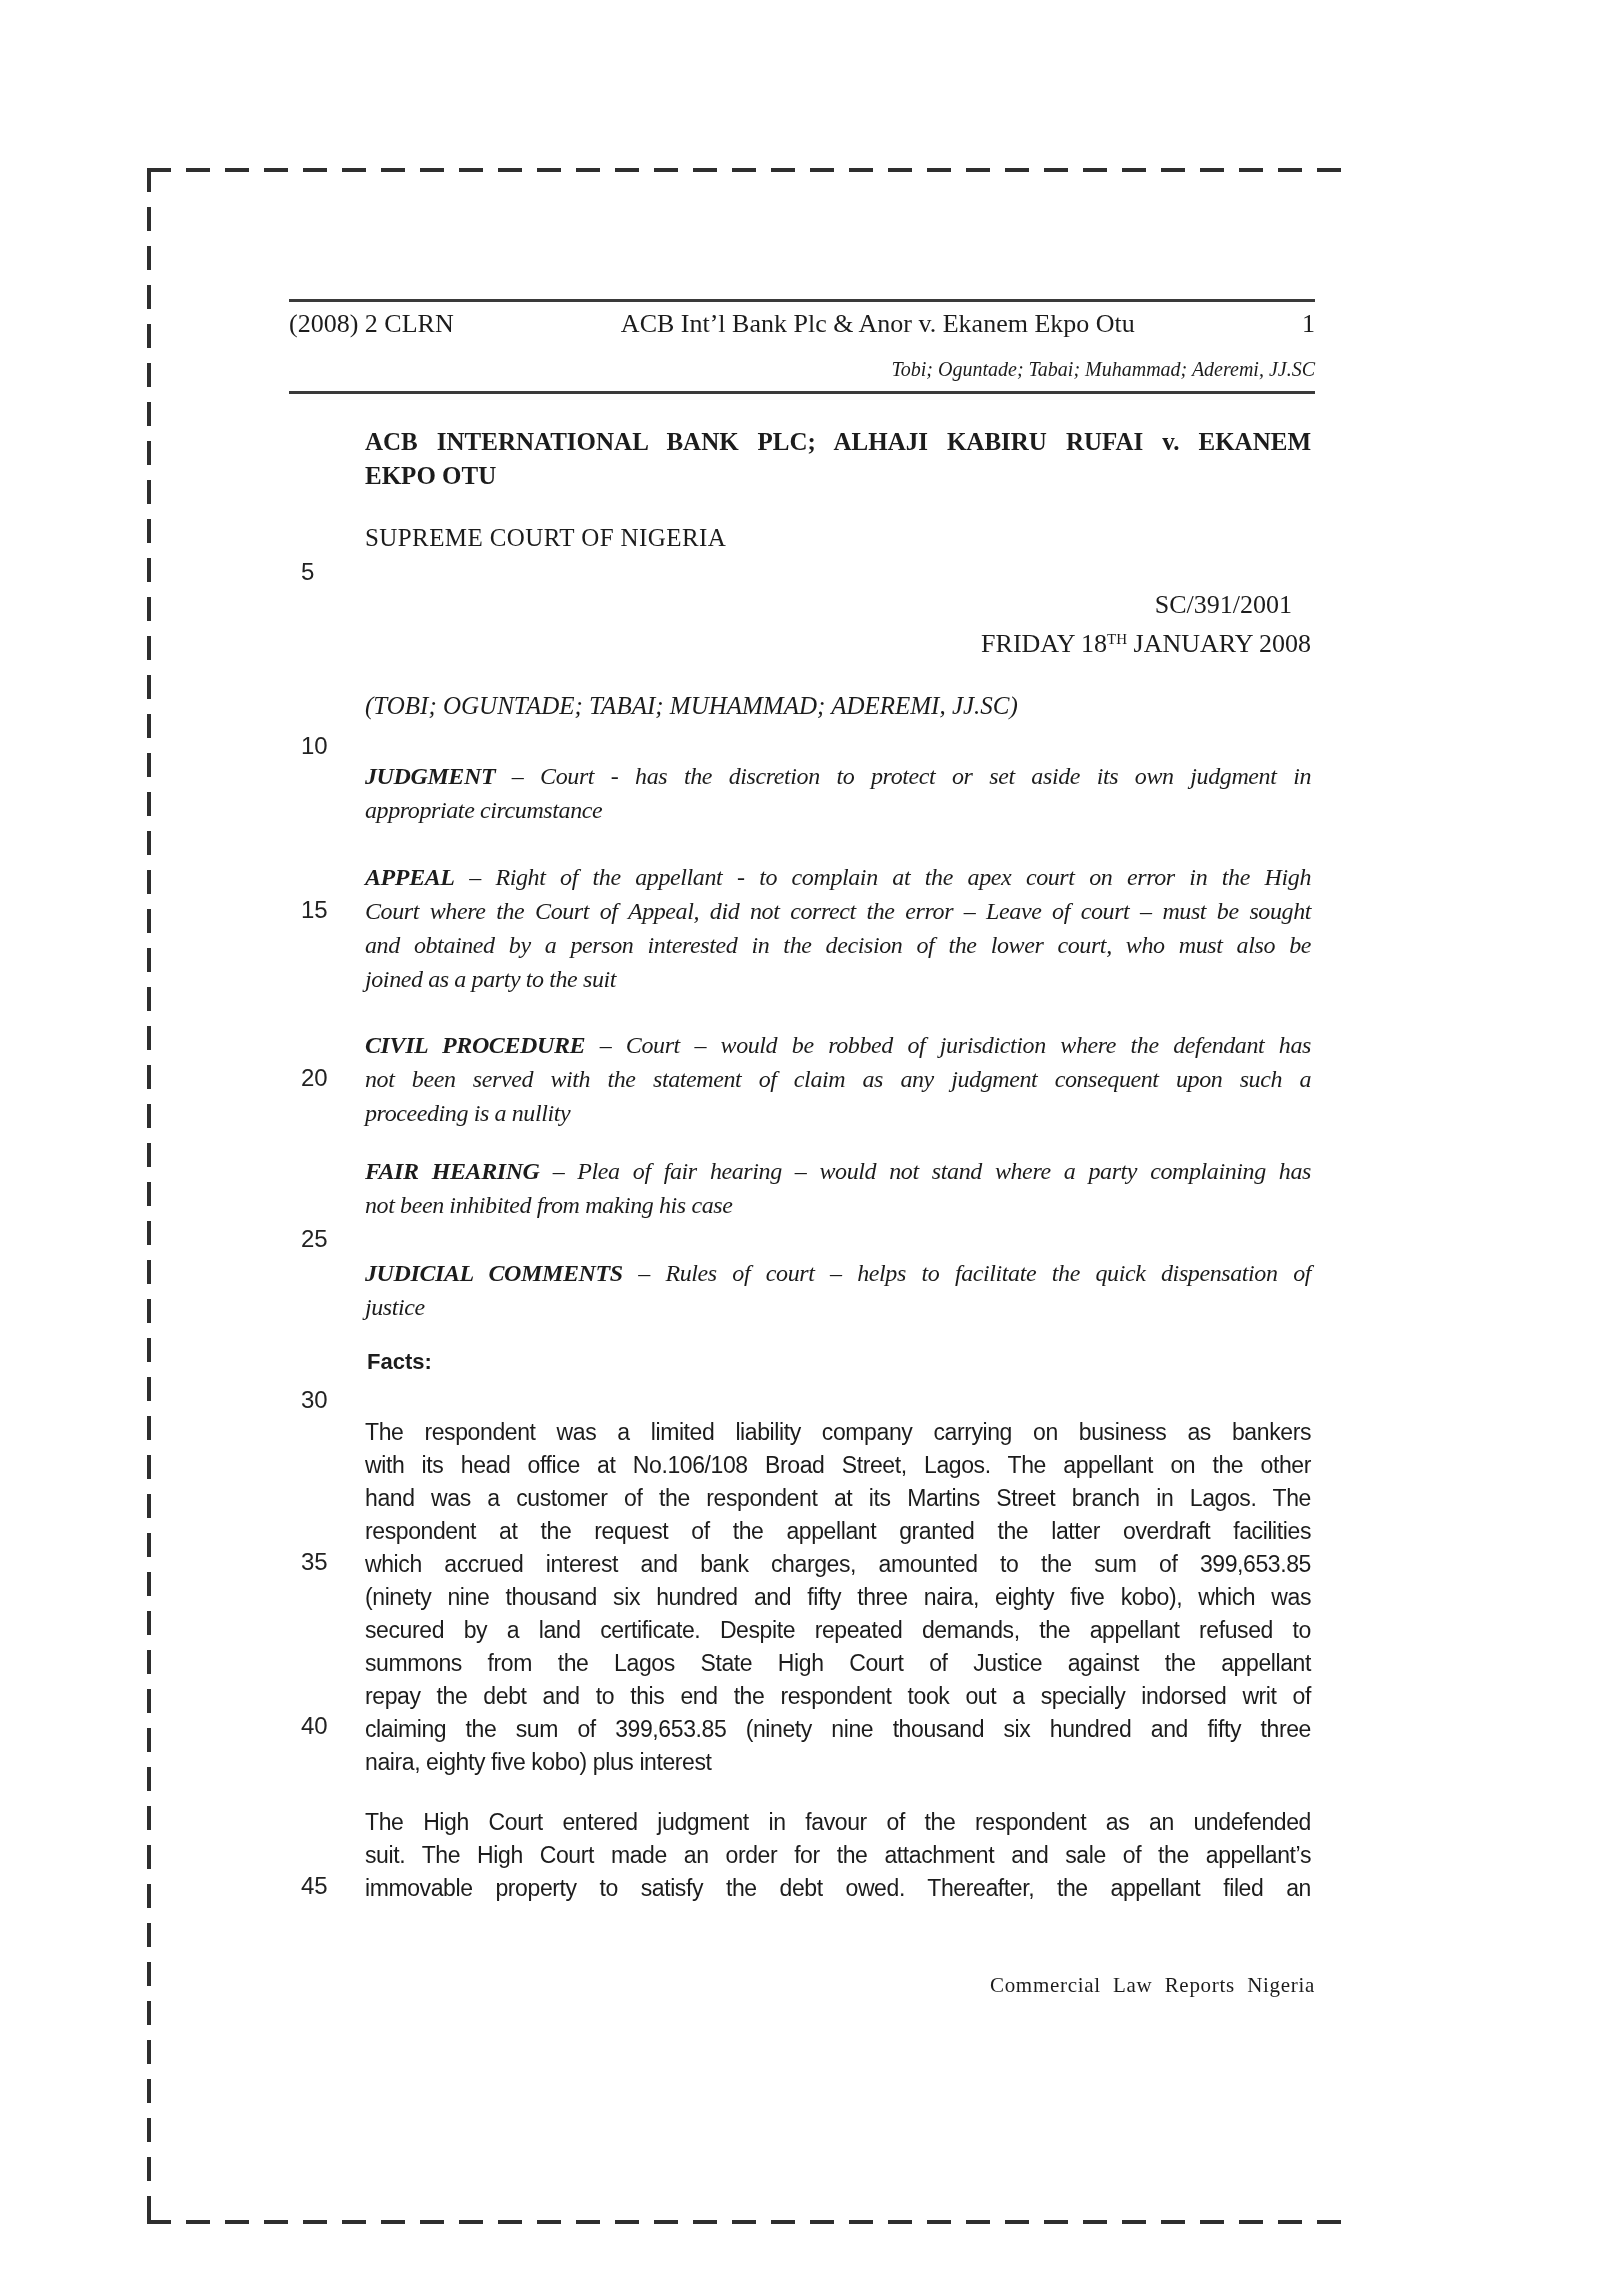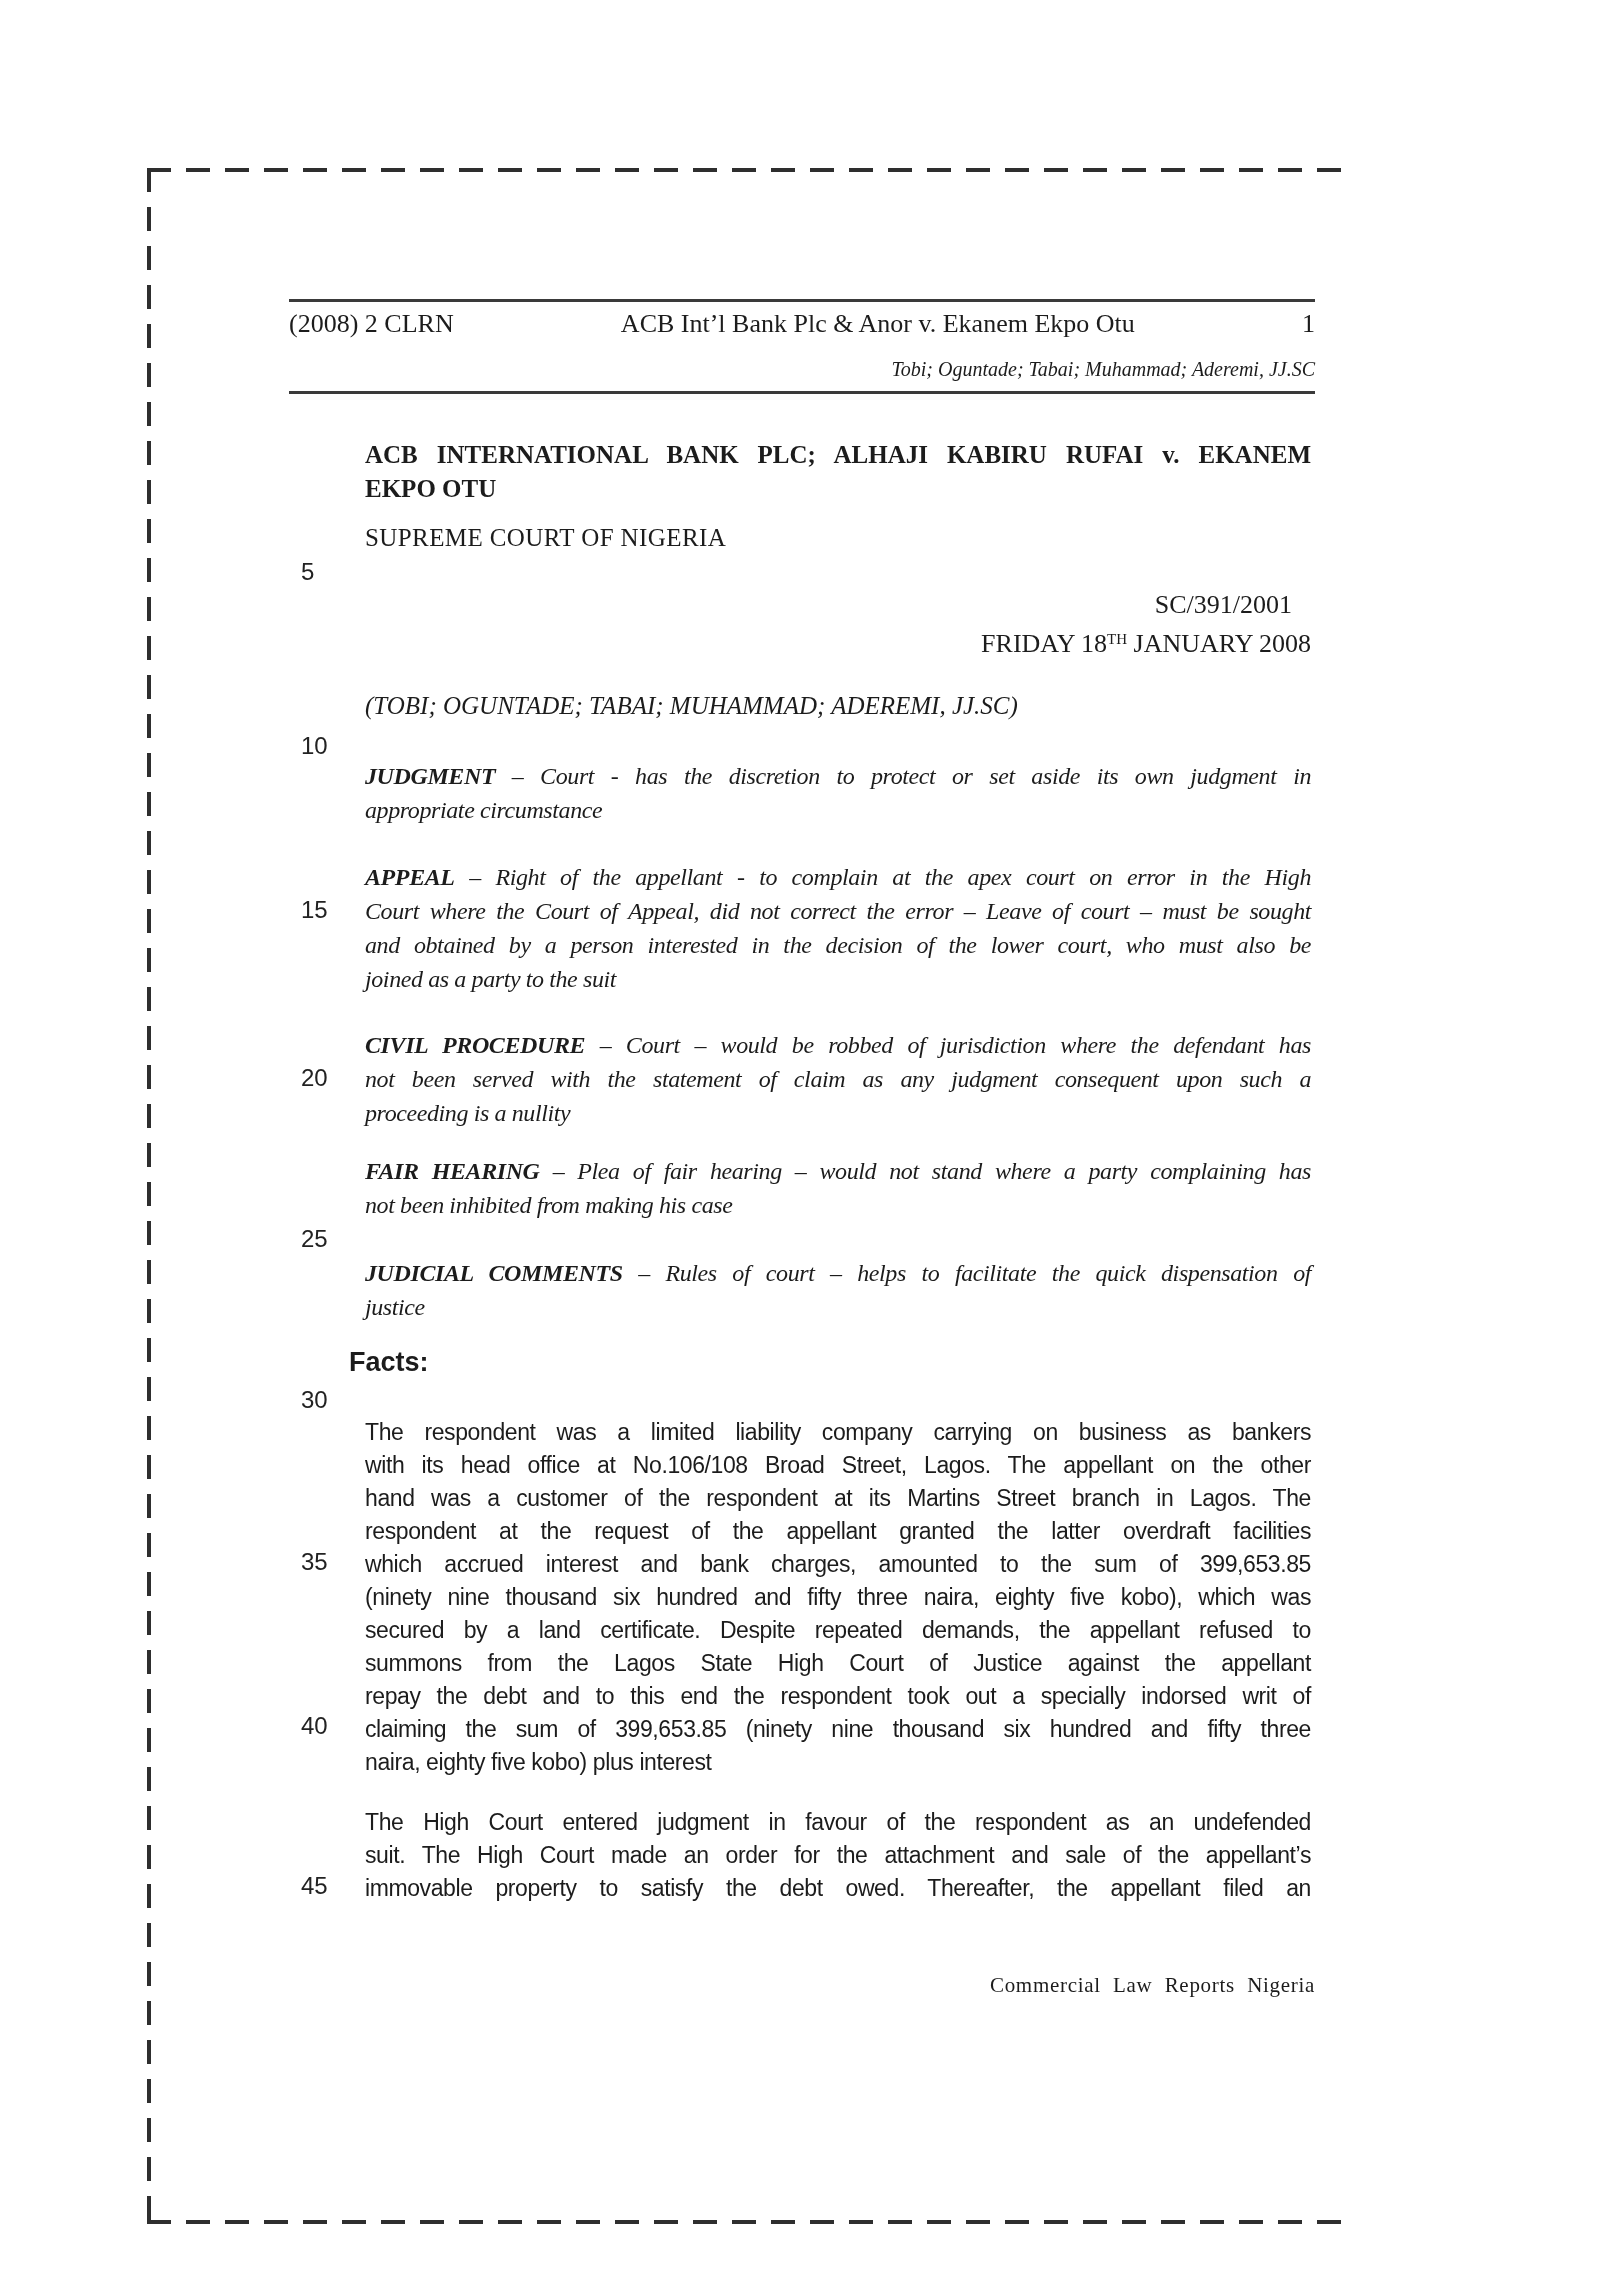--- a/index.html
+++ b/index.html
@@ -32,44 +32,44 @@
   .rule2{top:391px;}
   .header-row{left:289px;top:308px;width:1026px;display:flex;align-items:baseline;
     font-size:26px;line-height:32px;}
   .header-row .vol{flex:none;}
   .header-row .mid{flex:1;text-align:center;}
   .header-row .pg{flex:none;}
   .judges-line{left:289px;top:353px;width:1026px;text-align:right;
     font-style:italic;font-size:20px;line-height:32px;}
 
   
-  .case-title{left:365px;top:425px;width:946px;font-weight:bold;font-size:25px;line-height:34px;margin-top:13px;}
+  .case-title{left:365px;top:425px;width:946px;font-weight:bold;font-size:25px;line-height:34px;}
   .case-title .tl1{text-align:justify;text-align-last:justify;}
   .court-line{left:365px;top:523px;width:946px;font-size:25px;letter-spacing:0.4px;line-height:30px;}
   .suit-no{left:346px;top:590px;width:946px;text-align:right;font-size:26px;line-height:30px;font-family:Liberation Serif, serif;}
   .date-line{left:365px;top:624px;width:946px;text-align:right;font-size:26px;line-height:30px;}
   .date-line sup{font-size:15px;vertical-align:8px;}
   .coram-line{left:365px;top:691px;width:946px;font-style:italic;font-size:25px;line-height:30px;}
 
   
   .cw{left:365px;width:946px;font-style:italic;font-size:24px;letter-spacing:-0.4px;line-height:34px;}
   .cw .term{font-weight:bold;}
   .cw0{top:759px;}
   .cw1{top:860px;}
   .cw2{top:1028px;}
   .cw3{top:1154px;}
   .cw4{top:1256px;}
 
   .tline{text-align:justify;text-align-last:justify;}
   .noj{text-align-last:left;}
 
   
-  .facts-heading{left:349px;top:1347px;width:946px;
+  .facts-heading{left:367px;top:1347px;width:946px;
     font-family:"Liberation Sans","DejaVu Sans",sans-serif;
-    font-weight:bold;font-size:27px;line-height:30px;}
+    font-weight:bold;font-size:22px;line-height:30px;}
   .facts-par{left:365px;width:946px;
     font-family:"Liberation Sans","DejaVu Sans",sans-serif;
     font-size:23px;letter-spacing:-0.4px;line-height:33px;}
   .facts-p1{top:1416px;}
   .facts-p2{top:1806px;}
 
   
   .ln{left:301px;width:50px;
     font-family:"Liberation Sans","DejaVu Sans",sans-serif;
     font-size:24px;line-height:30px;color:#222;}

